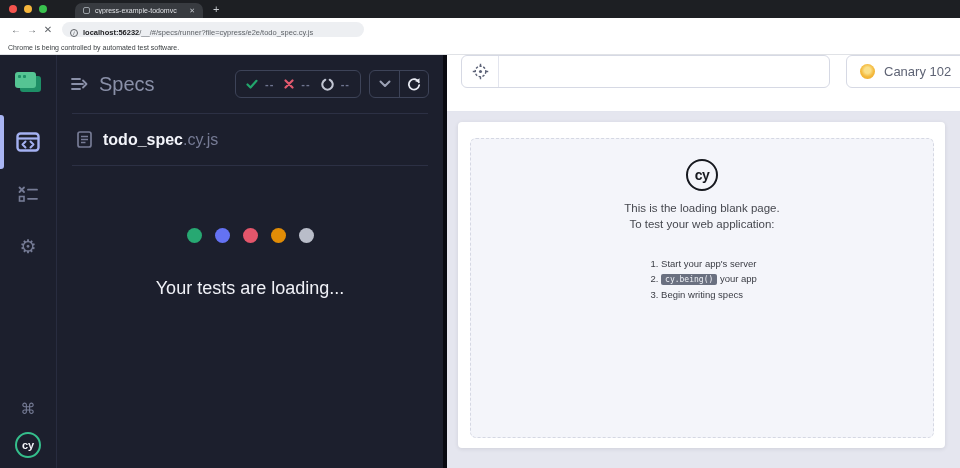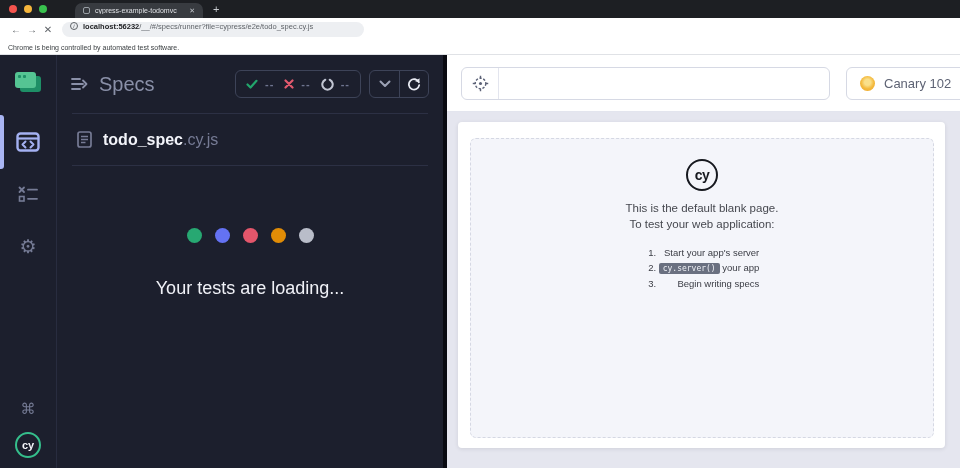--- a/index.html
+++ b/index.html
@@ -14,21 +14,21 @@
   .tab { margin-left:28px; height:15px; margin-top:3px; background:#383b40; border-radius:7px 7px 0 0;
          display:flex; align-items:center; padding:0 8px; width:128px; }
   .tab-favicon { width:7px; height:7px; border:1px solid #9aa0a6; border-radius:2px; margin-right:5px; flex:none; }
   .tab-title { color:#dfe1e5; font-size:7px; white-space:nowrap; overflow:hidden; flex:1; }
   .tab-close { color:#bdc1c6; font-size:7px; margin-left:4px; cursor:default; }
   .newtab { color:#c8cbd0; font-size:11px; margin-left:10px; line-height:10px; }
 
   .toolbar { height:22px; background:#ffffff; display:flex; align-items:center; padding:0 8px; }
   .nav-ic { color:#5f6368; font-size:10px; width:16px; text-align:center; }
   .urlbar { margin-left:6px; background:#edeff2; border-radius:8px; height:15px; width:302px;
-            display:flex; align-items:flex-start; padding:0 8px; }
+            display:flex; align-items:flex-end; padding:0 8px; }
   .info-ic { width:8px; height:8px; border:1px solid #5f6368; border-radius:50%; color:#5f6368;
              font-size:6px; line-height:7px; text-align:center; margin-right:5px; flex:none; font-style:italic; }
   .url-text { font-size:7.5px; color:#5f6368; white-space:nowrap; }
   .url-text b { color:#202124; font-weight:bold; }
 
   .banner { height:15px; background:#ffffff; border-bottom:1px solid #e0e2e6; display:flex; align-items:center; }
   .banner span { font-size:7px; color:#3c4043; margin-left:8px; }
 
   
   .app { height:413px; display:flex; background:#1c1f2d; }
@@ -68,21 +68,21 @@
   .loading { display:flex; flex-direction:column; align-items:center; margin-top:62px; }
   .dots { display:flex; gap:13px; }
   .dot { width:15px; height:15px; border-radius:50%; }
   .loading-text { margin-top:35px; color:#f0f1f7; font-size:18px; }
 
   
   .resizer { width:4px; flex:none; background:#090a11; }
 
   
   .runner { flex:1; display:flex; flex-direction:column; background:#e5e6ef; min-width:0; }
-  .runner-header { height:57px; background:#fff; border-bottom:1px solid #e3e5ee; display:flex; align-items:center;
+  .runner-header { height:57px; background:#fff; border-bottom:1px solid #e3e5ee; display:flex; 
                    padding:0 0 0 14px; gap:16px; overflow:hidden; }
   .selector-box { flex:1; height:33px; background:#fff; border:1px solid #d6d9e4; border-radius:6px;
                   display:flex; align-items:stretch; min-width:0; }
   .selector-ic-cell { width:37px; flex:none; display:flex; align-items:center; justify-content:center;
                       border-right:1px solid #e3e5ee; }
   .playground-input { flex:1; border:none; outline:none; background:transparent; font-size:12px; padding:0 10px; min-width:0; }
   .canary-btn { flex:none; height:33px; background:#fff; border:1px solid #d6d9e4; border-radius:6px;
                 display:flex; align-items:center; gap:9px; padding:0 13px; margin-right:-14px; width:128px; }
   .canary-ic { width:15px; height:15px; border-radius:50%; flex:none;
                background:radial-gradient(circle at 50% 42%, #fae08a 0 26%, #f4ba3e 55%, #eca325 100%); }
@@ -91,21 +91,21 @@
   .viewport { flex:1; position:relative; }
   .aut-card { position:absolute; left:11px; right:15px; top:10px; bottom:20px; background:#fff; border-radius:4px;
               box-shadow:0 1px 4px rgba(20,22,40,.10); }
   .blank-panel { position:absolute; left:12px; right:11px; top:16px; bottom:10px; background:#f4f5fa;
                  border:1px dashed #d5d8e3; border-radius:6px; text-align:center; overflow:hidden; }
   .cy-logo { width:32px; height:32px; border-radius:50%; border:2px solid #17191f; display:inline-flex;
              align-items:center; justify-content:center; margin-top:20px; color:#17191f;
              font-weight:bold; font-size:14px; letter-spacing:-.5px; }
   .blank-line { color:#46484f; font-size:11.5px; line-height:16px; }
   .blank-line.first { margin-top:9px; }
-  .steps { display:inline-block; text-align:right; margin-top:13px; font-size:9.5px; color:#3a3c44;
+  .steps { display:inline-block; text-align:left; margin-top:24px; font-size:9.5px; color:#3a3c44;
            line-height:15px; padding-left:14px; }
   .code-badge { background:#6a7080; color:#eef0f5; font-family:"DejaVu Sans Mono", monospace;
                 font-size:8px; padding:1px 4px; border-radius:2px; }
 
   svg { display:block; }
 </style>
 </head>
 <body>
 
 <div class="titlebar">
@@ -254,25 +254,25 @@
       <div class="canary-btn">
         <span class="canary-ic"></span>
         <span class="canary-label">Canary 102</span>
       </div>
     </div>
 
     <div class="viewport">
       <div class="aut-card">
         <div class="blank-panel">
           <div class="cy-logo">cy</div>
-          <div class="blank-line first">This is the default blank page.</div>
+          <div class="blank-line first">This is the loading blank page.</div>
           <div class="blank-line">To test your web application:</div>
           <ol class="steps">
             <li>Start your app's server</li>
-            <li><span class="code-badge">cy.server()</span><span> your app</span></li>
+            <li><span class="code-badge">cy.being()</span><span> your app</span></li>
             <li>Begin writing specs</li>
           </ol>
         </div>
       </div>
     </div>
   </div>
 
 </div>
 
 </body></html>

